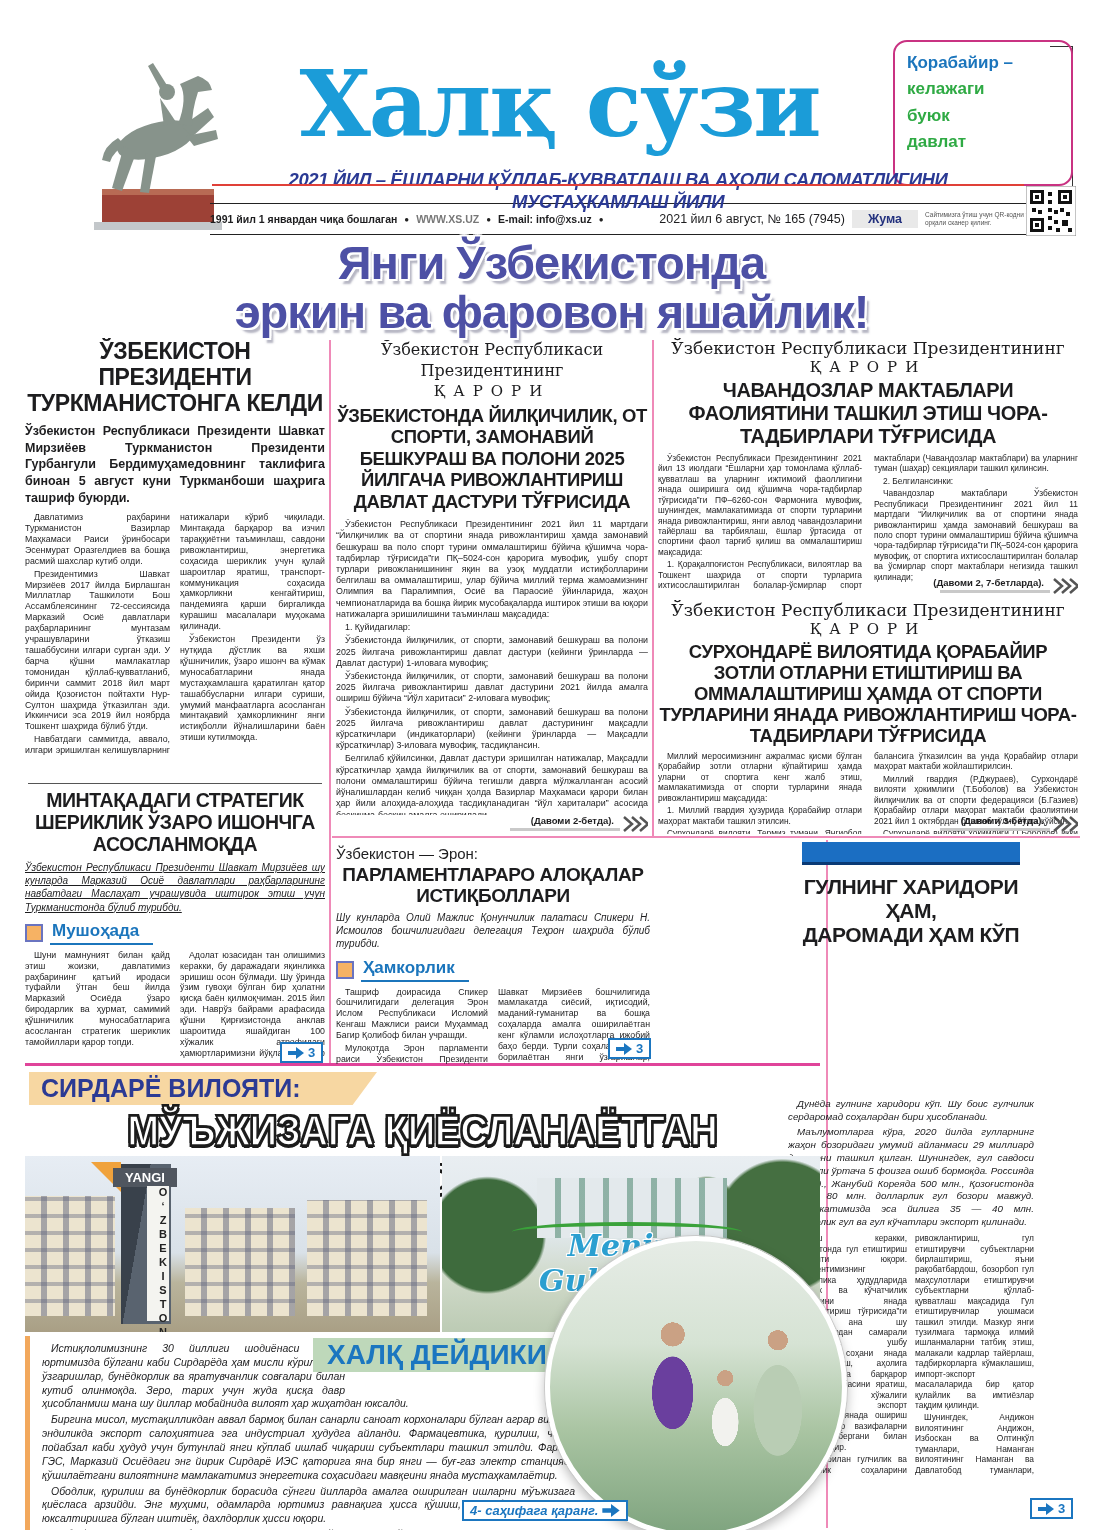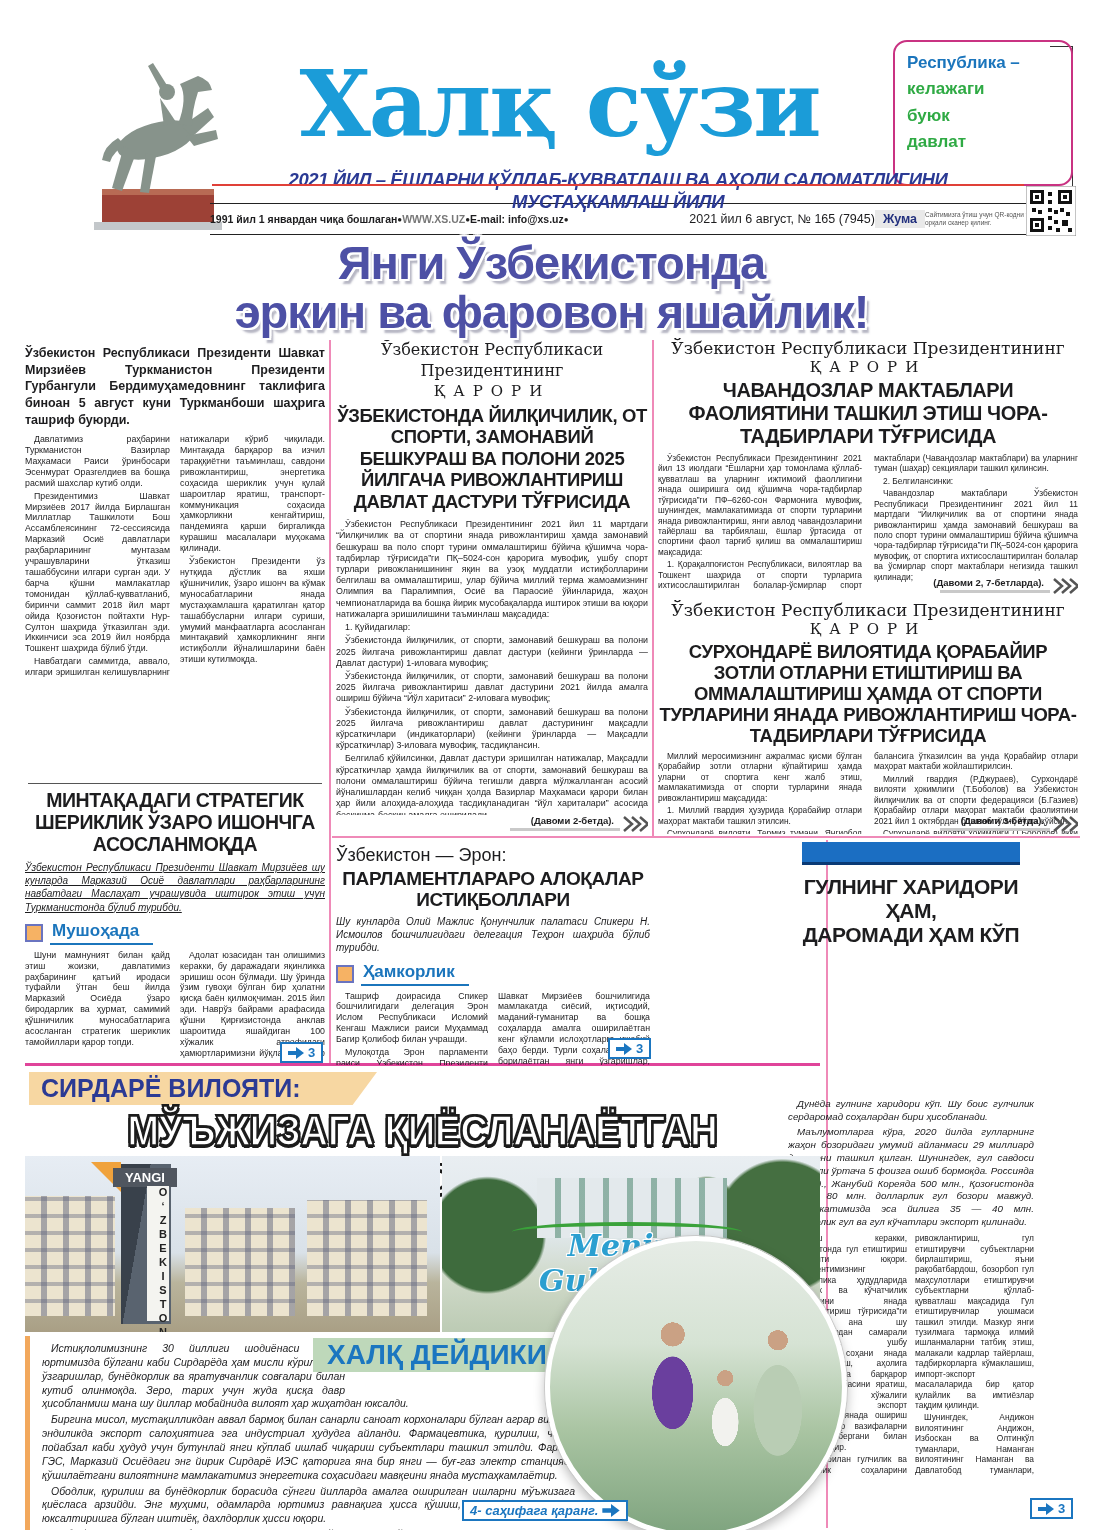--- a/index.html
+++ b/index.html
@@ -12,28 +12,28 @@
     font-family:"DejaVu Serif",serif;font-weight:bold;font-size:92px;line-height:140px;
     color:#1b9cd8;text-align:center;letter-spacing:-2px;}
   #slogan-box{left:893px;top:40px;width:152px;height:126px;border:2px solid #c93282;
     border-radius:14px;padding:8px 12px;font-weight:bold;font-size:17px;line-height:1.55;}
   #slogan-box .blue{color:#1b75bc;} #slogan-box .green{color:#2faa44;}
   #bracket{left:1050px;top:46px;width:22px;height:152px;border-top:1.5px solid #333;border-right:1.5px solid #333;}
   #year-banner{left:212px;top:169px;width:812px;height:26px;text-align:center;
     font-weight:bold;font-style:italic;font-size:18.5px;color:#2b3a94;letter-spacing:-0.4px;z-index:1;}
   #red-line{left:212px;top:184px;width:812px;height:2px;background:#e04038;z-index:2;}
   #info-bar{left:210px;top:203px;width:865px;height:30px;border-top:1.5px solid #222;
-    border-bottom:1.5px solid #222;display:flex;align-items:center;gap:0;font-size:10.5px;}
+    border-bottom:1.5px solid #222;display:flex;align-items:center;gap:7px;font-size:10.5px;}
   #info-bar .founded{font-weight:bold;}
   #info-bar .dot{font-size:8px;color:#222;}
   #info-bar .site{color:#777;font-weight:bold;}
   #info-bar .mail{font-weight:bold;}
   #info-bar .grow{flex:1;}
   #info-bar .issue{font-weight:normal;font-size:12.5px;}
-  #info-bar .day{background:#e9e9e9;padding:2px 8px;font-weight:bold;font-size:12.5px;color:#23317e;text-align:center;}
+  #info-bar .day{background:#e9e9e9;padding:2px 16px;font-weight:bold;font-size:12.5px;color:#23317e;text-align:center;}
   #info-bar .qrnote{width:150px;font-size:6.5px;color:#555;line-height:1.25;text-indent:0;}
   #qr{left:1026px;top:186px;width:50px;height:50px;background:#fff;z-index:3;}
   
   #headline{left:0;top:238px;width:1103px;text-align:center;font-weight:800;
     color:#4d50a5;letter-spacing:-1px;z-index:1;}
   #headline div{font-size:47px;line-height:49px;
     text-shadow:-2px -2px 0 #fff,2px -2px 0 #fff,-2px 2px 0 #fff,2px 2px 0 #fff,0 -2px 0 #fff,0 2px 0 #fff,-2px 0 0 #fff,2px 0 0 #fff,4px 5px 2px rgba(110,110,135,.5);}
   
   .vline{position:absolute;width:2px;background:#ef8ab8;}
   .hpink{position:absolute;height:2px;background:#ef8ab8;}
@@ -138,21 +138,21 @@
         <path d="M112 70 L96 40 L101 37 L118 64 Z"></path>
         <path d="M66 112 Q52 120 50 134 L58 136 Q62 124 74 120 Z"></path>
       </g>
     </svg>
   </div>
 
   <div class="abs" id="masthead-title">Халқ сўзи</div>
 
   <div class="abs" id="bracket"></div>
   <div class="abs" id="slogan-box">
-    <div class="blue">Республика –</div>
+    <div class="blue">Қорабайир –</div>
     <div class="green">келажаги</div>
     <div class="green">буюк</div>
     <div class="green">давлат</div>
   </div>
 
   <div class="abs" id="year-banner">2021 ЙИЛ – ЁШЛАРНИ ҚЎЛЛАБ-ҚУВВАТЛАШ ВА АҲОЛИ САЛОМАТЛИГИНИ МУСТАҲКАМЛАШ ЙИЛИ</div>
   <div class="abs" id="red-line"></div>
 
   <div class="abs" id="info-bar">
     <span class="founded">1991 йил 1 январдан чиқа бошлаган</span>
@@ -204,20 +204,21 @@
   </div>
 
   <div class="vline" style="left:329px;top:340px;height:726px;"></div>
   <div class="vline" style="left:652px;top:340px;height:496px;"></div>
   <div class="vline" style="left:826px;top:840px;height:688px;"></div>
   <div class="hpink" style="left:332px;top:836px;width:748px;"></div>
   <div class="hpink2" style="left:25px;top:1063px;width:795px;"></div>
   <div class="hdark" style="left:28px;top:783px;width:294px;"></div>
 
   <div class="abs" style="left:25px;top:338px;width:300px;height:443px;overflow:hidden;">
+    <div class="atitle" style="font-size:23px;line-height:26px;">ЎЗБЕКИСТОН ПРЕЗИДЕНТИ ТУРКМАНИСТОНГА КЕЛДИ</div>
     <div class="lead-bold" style="margin-top:7px;">Ўзбекистон Республикаси Президенти Шавкат Мирзиёев Туркманистон Президенти Гурбангули Бердимуҳамедовнинг таклифига биноан 5 август куни Туркманбоши шаҳрига ташриф буюрди.</div>
     <div class="body2" style="margin-top:6px;height:298px;">
         <p>Давлатимиз раҳбарини Туркманистон Вазирлар Маҳкамаси Раиси ўринбосари Эсенмурат Оразгелдиев ва бошқа расмий шахслар кутиб олди.</p>
         <p>Президентимиз Шавкат Мирзиёев 2017 йилда Бирлашган Миллатлар Ташкилоти Бош Ассамблеясининг 72-сессиясида Марказий Осиё давлатлари раҳбарларининг мунтазам учрашувларини ўтказиш ташаббусини илгари сурган эди. У барча қўшни мамлакатлар томонидан қўллаб-қувватланиб, биринчи саммит 2018 йил март ойида Қозоғистон пойтахти Нур-Султон шаҳрида ўтказилган эди. Иккинчиси эса 2019 йил ноябрда Тошкент шаҳрида бўлиб ўтди.</p>
         <p>Навбатдаги саммитда, аввало, илгари эришилган келишувларнинг натижалари кўриб чиқилади. Минтақада барқарор ва изчил тараққиётни таъминлаш, савдони ривожлантириш, энергетика соҳасида шериклик учун қулай шароитлар яратиш, транспорт-коммуникация соҳасида ҳамкорликни кенгайтириш, пандемияга қарши биргаликда курашиш масалалари муҳокама қилинади.</p>
         <p>Ўзбекистон Президенти ўз нутқида дўстлик ва яхши қўшничилик, ўзаро ишонч ва кўмак муносабатларини янада мустаҳкамлашга қаратилган қатор ташаббусларни илгари суриши, умумий манфаатларга асосланган минтақавий ҳамкорликнинг янги истиқболли йўналишларини баён этиши кутилмоқда.</p>
       </div>
 
   </div>
 
@@ -257,21 +258,21 @@
     <svg style="position:absolute;right:0;bottom:2px;" width="26" height="16" viewBox="0 0 26 16">
         <g fill="none" stroke="#555" stroke-width="2.5">
           <path d="M2 1 l8 7 -8 7"></path>
           <path d="M10 1 l8 7 -8 7"></path>
           <path d="M18 1 l8 7 -8 7"></path>
         </g>
       </svg>
   </div>
 
   <div class="abs" style="left:336px;top:845px;width:314px;height:220px;overflow:hidden;">
-    <div style="font-size:18px;">Ўзбекистон — Эрон:</div>
+    <div style="font-size:15px;">Ўзбекистон — Эрон:</div>
     <div class="atitle" style="font-size:19px;line-height:21px;margin-top:2px;">ПАРЛАМЕНТЛАРАРО АЛОҚАЛАР ИСТИҚБОЛЛАРИ</div>
     <div class="lead-it" style="margin-top:5px;">Шу кунларда Олий Мажлис Қонунчилик палатаси Спикери Н. Исмоилов бошчилигидаги делегация Теҳрон шаҳрида бўлиб турибди.</div>
     <div class="rubric">
       <span class="sq"></span>
       <span class="lbl">Ҳамкорлик</span>
     </div>
     <div class="body2" style="height:84px;">
         <p>Ташриф доирасида Спикер бошчилигидаги делегация Эрон Ислом Республикаси Исломий Кенгаш Мажлиси раиси Муҳаммад Багир Қолибоф билан учрашди.</p>
         <p>Мулоқотда Эрон парламенти раиси Ўзбекистон Президенти Шавкат Мирзиёев бошчилигида мамлакатда сиёсий, иқтисодий, маданий-гуманитар ва бошқа соҳаларда амалга оширилаётган кенг кўламли ислоҳотларга ижобий баҳо берди. Турли соҳаларда олиб борилаётган янги ўзгаришлар, жамиятни модернизациялаш жараёнлари натижаси ўлароқ, бугунги кунда Ўзбекистон парламентининг</p>
       </div>

